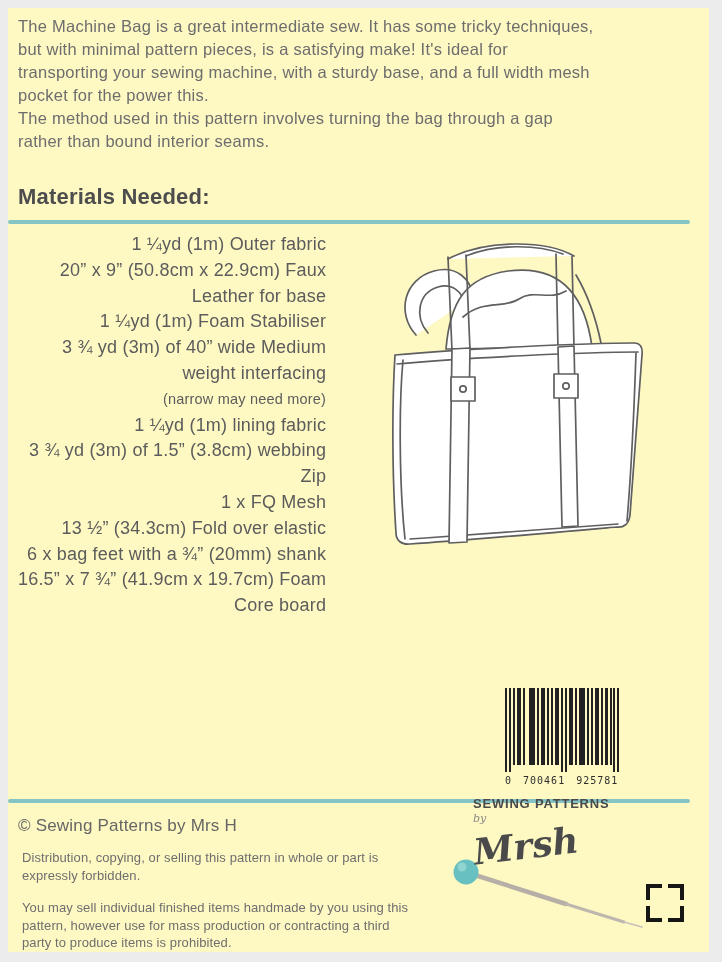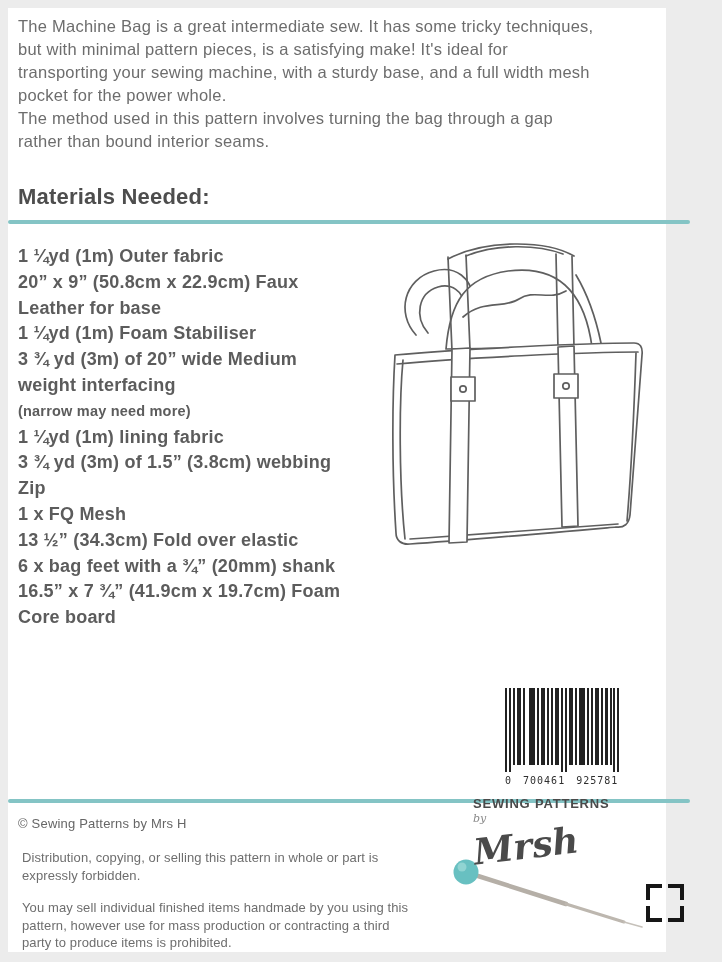--- a/index.html
+++ b/index.html
@@ -4,46 +4,47 @@
 <style>
   html,body{margin:0;padding:0;}
   body{
     width:722px;height:962px;position:relative;
     background:#ececec;
     font-family:"Liberation Sans",sans-serif;
     overflow:hidden;
   }
   .page{
     position:absolute;left:8px;top:8px;width:658px;height:944px;
-    background:#ffffff;
+    background:#fef9c3;
+    padding-left:43px;
   }
   .abs{position:absolute;}
   
   .intro{left:10px;top:7px;color:#6d6d6d;font-size:16.5px;line-height:23px;letter-spacing:.25px;}
   .intro div{white-space:nowrap;}
   
   .heading{left:10px;top:176px;font-size:22px;font-weight:bold;color:#4d4d4d;letter-spacing:.2px;}
   
   .rule{left:0;width:682px;height:4px;background:#84c4c5;border-radius:2px;}
   .rule1{top:212px;}
   .rule2{top:791px;}
   
-  .materials{left:10px;top:236px;font-size:18px;font-weight:bold;color:#5c5c5c;line-height:25.8px;letter-spacing:.2px;}
+  .materials{left:10px;top:224px;font-size:18px;font-weight:normal;color:#5c5c5c;line-height:25.8px;letter-spacing:.2px;text-align:right;}
   .materials div{white-space:nowrap;}
   .materials .mat-small{font-size:14.5px;}
   
   .bag{left:360px;top:235px;}
   
   .barcode{left:497px;top:680px;width:116px;}
   .barcode .digits{
     margin-top:-1px;font-family:"DejaVu Sans Mono",monospace;
     font-size:10px;color:#2e2e2e;letter-spacing:1px;word-spacing:4px;white-space:nowrap;
   }
   
-  .copyright{left:10px;top:808px;font-size:13px;color:#666666;letter-spacing:.2px;}
+  .copyright{left:10px;top:808px;font-size:17px;color:#666666;letter-spacing:.2px;}
   .legal{left:14px;font-size:13px;line-height:17.5px;color:#6e6e6e;letter-spacing:.1px;}
   .legal1{top:841px;}
   .legal2{top:891px;}
   
   .logo{left:465px;top:788px;width:180px;text-align:left;z-index:2;}
   .logo .brand-top{font-size:13px;font-weight:bold;color:#4a4a4a;letter-spacing:.8px;}
   .logo .brand-by{font-size:11px;color:#8a8a8a;font-style:italic;font-family:"DejaVu Serif",serif;margin-top:1px;}
   .logo .brand-script{
     font-family:"DejaVu Serif",serif;font-style:italic;font-weight:bold;
     font-size:36px;color:#4a4a4a;margin-top:-5px;transform:rotate(-7deg);
@@ -59,34 +60,34 @@
 </style>
 </head>
 <body>
 
 <div class="page">
 
   <div class="abs intro">
     <div>The Machine Bag is a great intermediate sew. It has some tricky techniques,</div>
     <div>but with minimal pattern pieces, is a satisfying make! It's ideal for</div>
     <div>transporting your sewing machine, with a sturdy base, and a full width mesh</div>
-    <div>pocket for the power whole.</div>
+    <div>pocket for the power this.</div>
     <div>The method used in this pattern involves turning the bag through a gap</div>
     <div>rather than bound interior seams.</div>
   </div>
 
   <div class="abs heading">Materials Needed:</div>
   <div class="abs rule rule1"></div>
 
   <div class="abs materials">
     <div>1 ¼yd (1m) Outer fabric</div>
     <div>20” x 9” (50.8cm x 22.9cm) Faux</div>
     <div>Leather for base</div>
     <div>1 ¼yd (1m) Foam Stabiliser</div>
-    <div>3 ¾ yd (3m) of 20” wide Medium</div>
+    <div>3 ¾ yd (3m) of 40” wide Medium</div>
     <div>weight interfacing</div>
     <div class="mat-small">(narrow may need more)</div>
     <div>1 ¼yd (1m) lining fabric</div>
     <div>3 ¾ yd (3m) of 1.5” (3.8cm) webbing</div>
     <div>Zip</div>
     <div>1 x FQ Mesh</div>
     <div>13 ½” (34.3cm) Fold over elastic</div>
     <div>6 x bag feet with a ¾” (20mm) shank</div>
     <div>16.5” x 7 ¾” (41.9cm x 19.7cm) Foam</div>
     <div>Core board</div>

